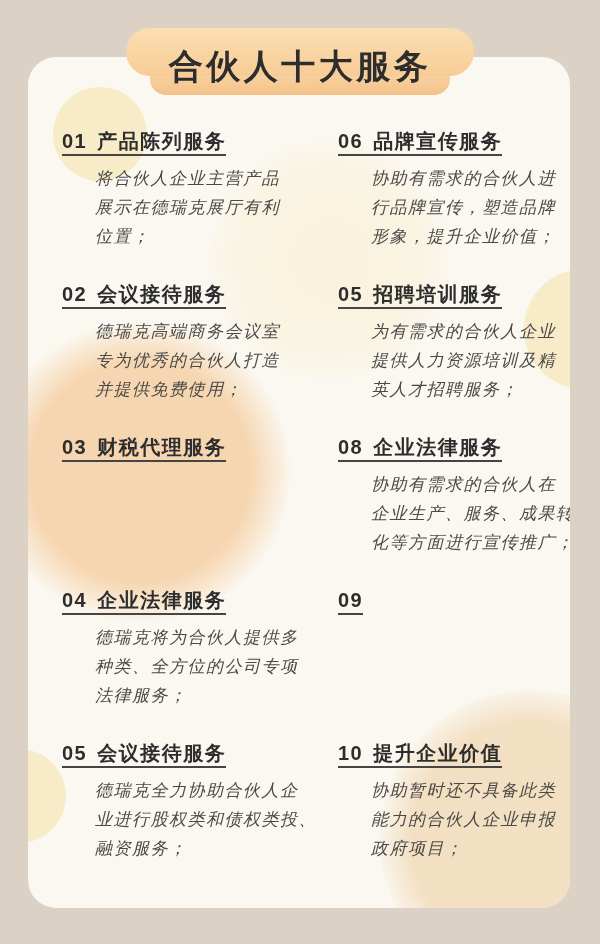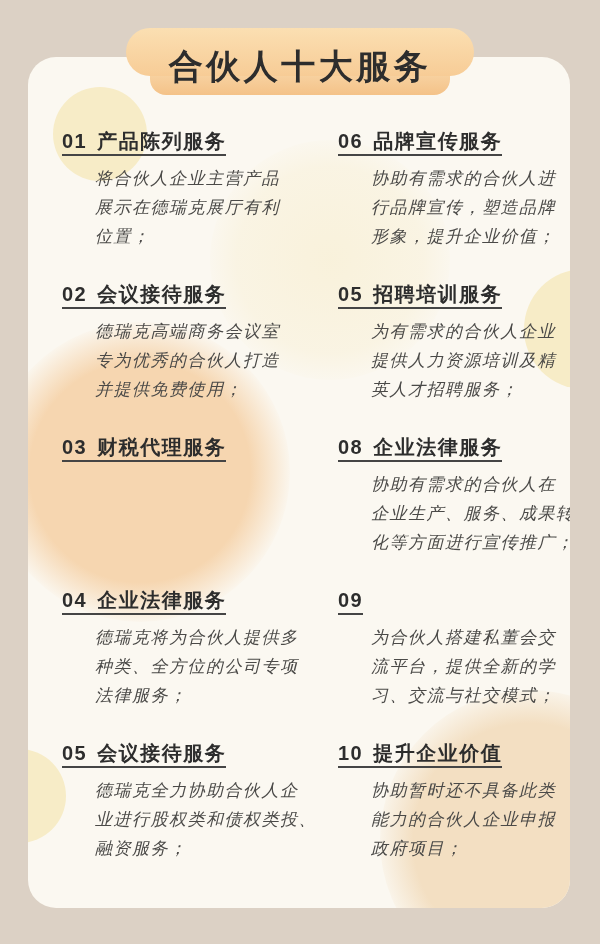--- a/index.html
+++ b/index.html
@@ -187,23 +187,20 @@
             <span>企业法律服务</span>
           </div>
           <p class="item-body">协助有需求的合伙人在
 企业生产、服务、成果转
 化等方面进行宣传推广；</p>
         </div>
         <div class="item">
           <div class="item-title">
             <span>09</span>
           </div>
-          <p class="item-body">为合伙人搭建私董会交
-流平台，提供全新的学
-习、交流与社交模式；</p>
         </div>
         <div class="item">
           <div class="item-title">
             <span>10</span>
             <span>提升企业价值</span>
           </div>
           <p class="item-body">协助暂时还不具备此类
 能力的合伙人企业申报
 政府项目；</p>
         </div>

